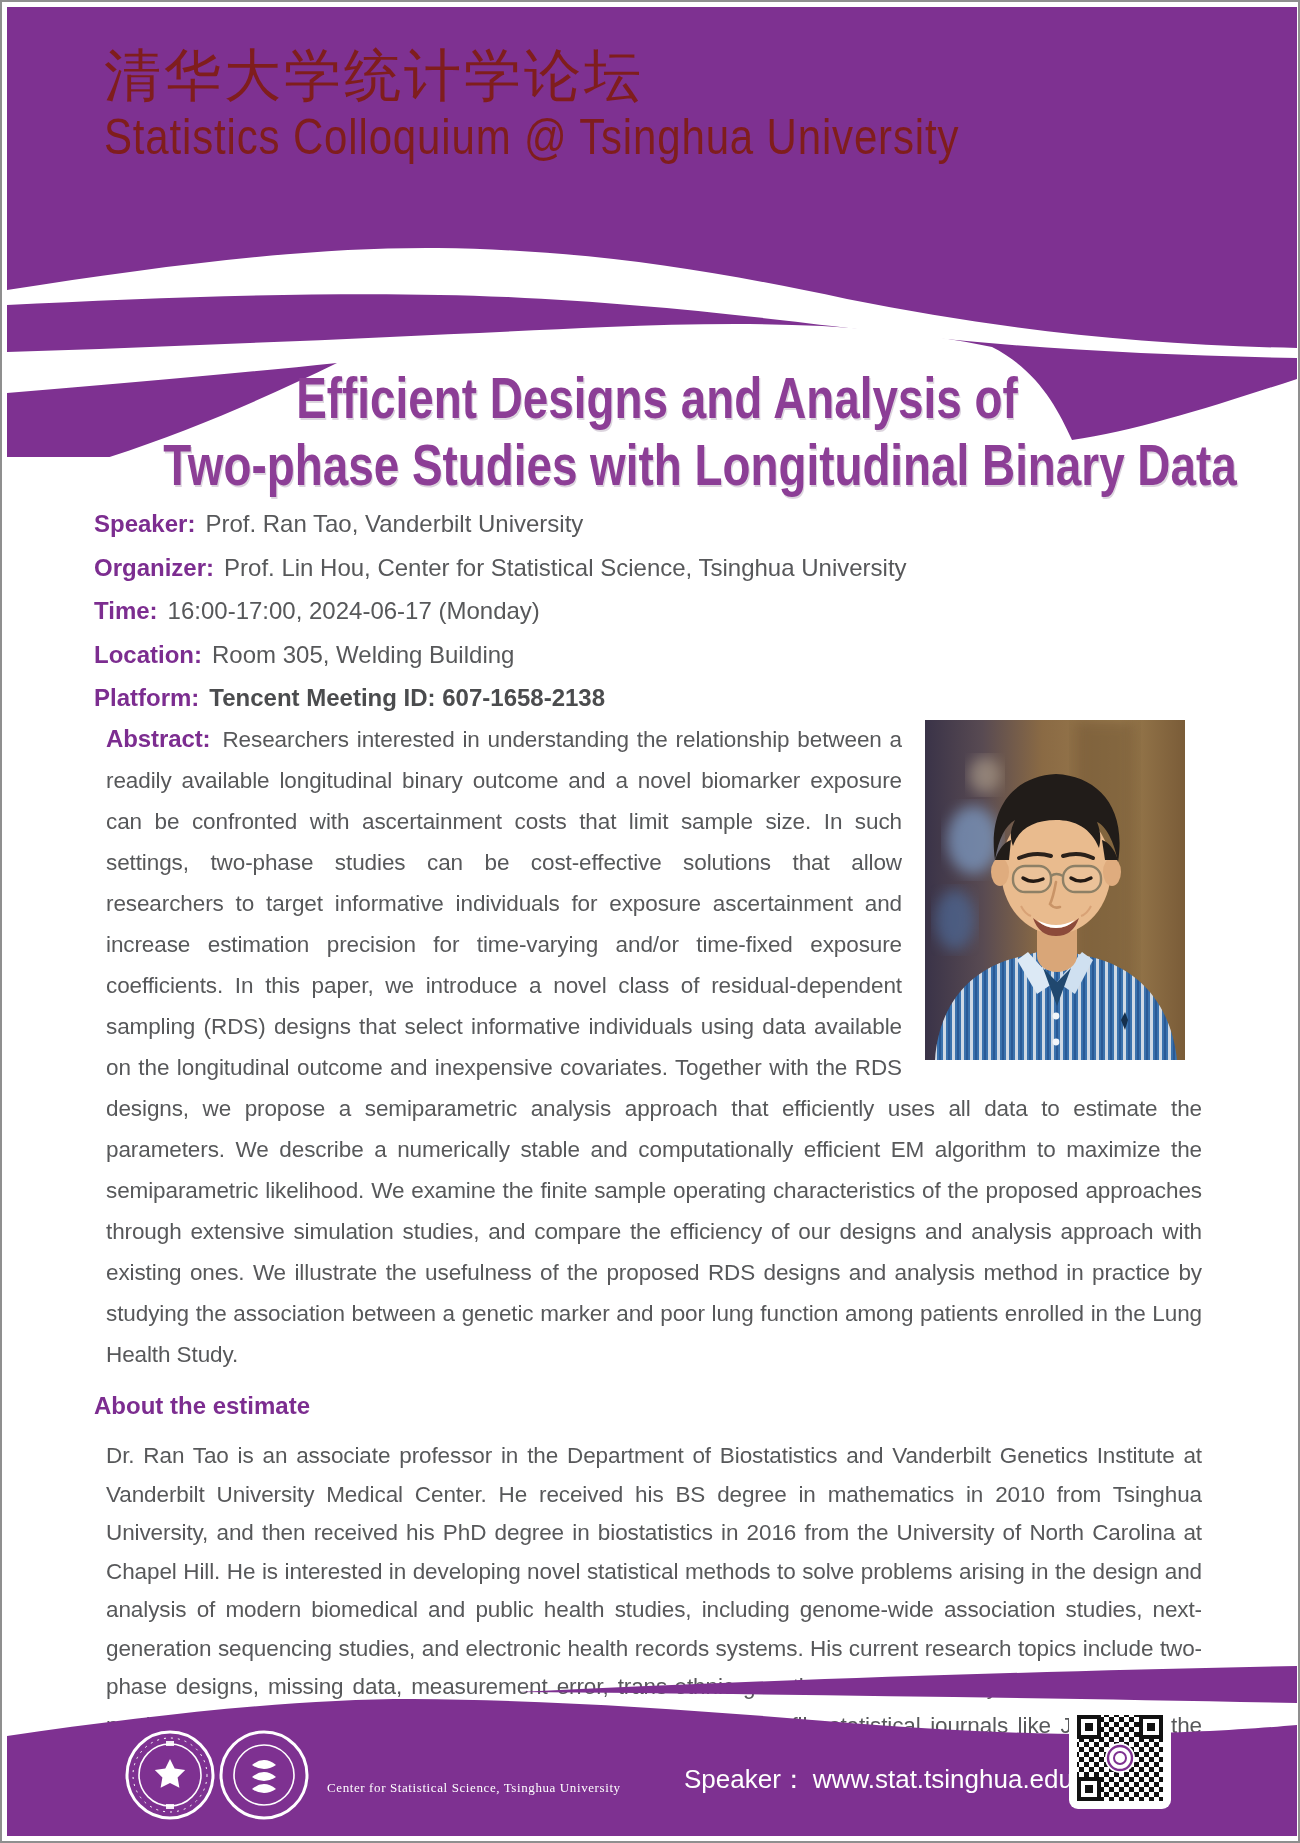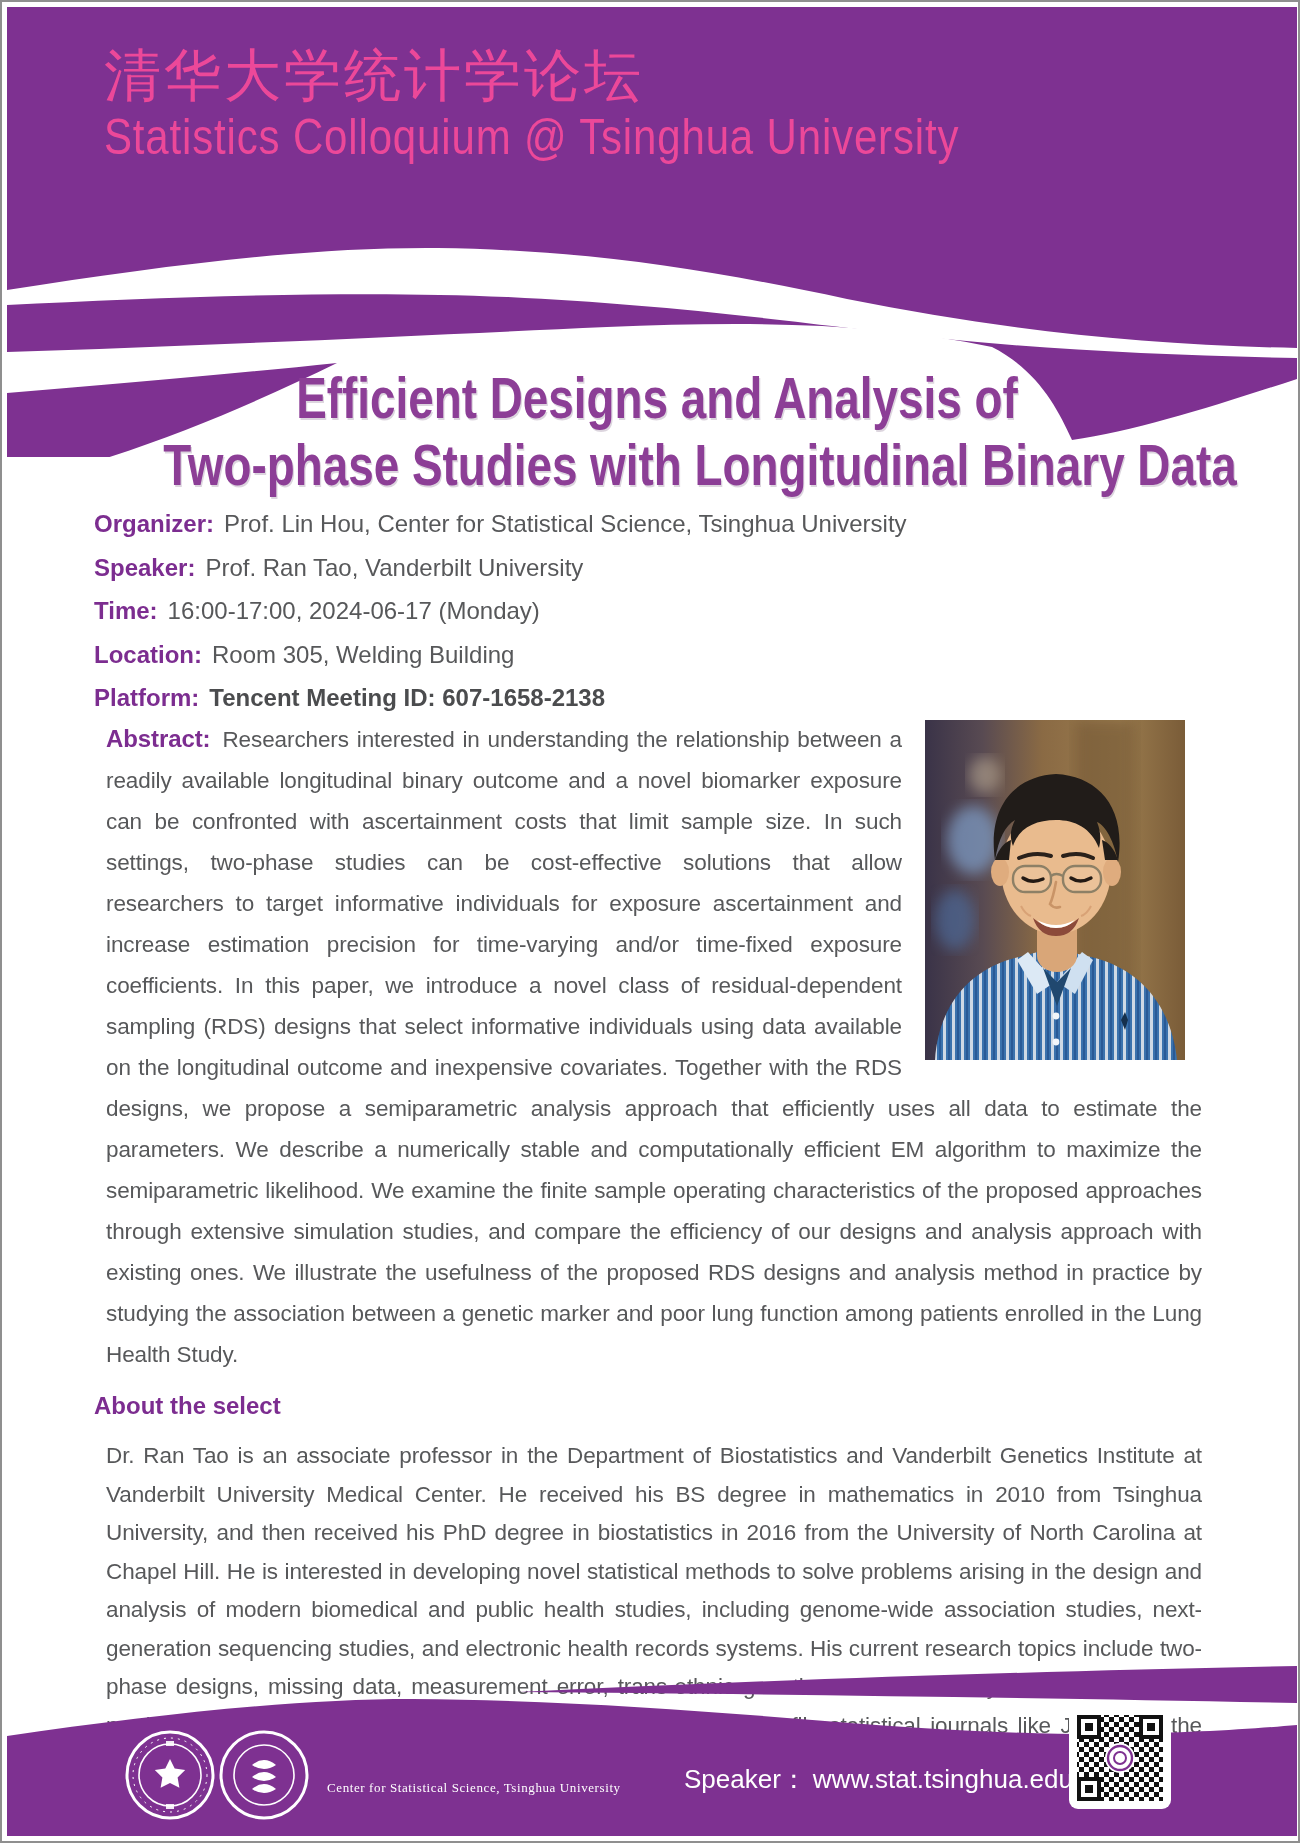--- a/index.html
+++ b/index.html
@@ -5,21 +5,21 @@
   html,body{margin:0;padding:0;background:#e8e8e8;}
   .poster{
     position:relative;width:1300px;height:1843px;margin:0 auto;
     background:#ffffff;box-sizing:border-box;border:2px solid #8f8f8f;
     font-family:"Liberation Sans","DejaVu Sans",sans-serif;overflow:hidden;
   }
   svg{display:block}
 
   
   .header-waves{position:absolute;left:5px;top:5px;width:1290px;height:450px;}
-  .header-text{position:absolute;left:102px;top:40px;color:#ec4899;}
+  .header-text{position:absolute;left:102px;top:40px;color:#7f1d1d;}
   .header-zh{font-size:57px;letter-spacing:3px;font-weight:400;line-height:66px;white-space:nowrap;}
   .header-en{font-size:50px;font-weight:300;line-height:58px;white-space:nowrap;
              transform:scaleX(.84);transform-origin:left center;letter-spacing:1px;}
 
   
   .talk-title{position:absolute;left:30px;top:362px;width:1250px;text-align:center;
               color:#8c3e96;font-weight:700;font-size:58px;line-height:67px;
               text-shadow:1.5px 1.5px 0 rgba(60,20,70,.18);}
   .talk-title .tline{transform:scaleX(.79);transform-origin:center;white-space:nowrap;}
 
@@ -82,24 +82,24 @@
     <div class="header-en">Statistics Colloquium @ Tsinghua University</div>
   </div>
 
   <div class="talk-title">
     <div class="tline">Efficient Designs and Analysis of</div>
     <div class="tline">Two-phase Studies with Longitudinal Binary Data</div>
   </div>
 
   <div class="details">
     <div class="row">
+      <span class="label">Speaker:</span><span class="value">Prof. Ran Tao, Vanderbilt University</span>
+    </div>
+    <div class="row">
       <span class="label">Organizer:</span><span class="value">Prof. Lin Hou, Center for Statistical Science, Tsinghua University</span>
-    </div>
-    <div class="row">
-      <span class="label">Speaker:</span><span class="value">Prof. Ran Tao, Vanderbilt University</span>
     </div>
     <div class="row">
       <span class="label">Time:</span><span class="value">16:00-17:00, 2024-06-17 (Monday)</span>
     </div>
     <div class="row">
       <span class="label">Location:</span><span class="value">Room 305, Welding Building</span>
     </div>
     <div class="row">
       <span class="label">Platform:</span><span class="value">Tencent Meeting ID: 607-1658-2138</span>
     </div>
@@ -170,21 +170,21 @@
           <path d="M131,162 q-3,16 -6,22 q4,5 10,3" stroke="#c99467" stroke-width="2.6" fill="none" stroke-linecap="round"></path>
           <path d="M108,198 q23,20 46,0 q-6,18 -23,18 q-17,0 -23,-18 Z" fill="#8c4a3a"></path>
           <path d="M112,200 q19,10 38,0 q-8,8 -19,8 q-11,0 -19,-8 Z" fill="#ffffff"></path>
           <path d="M96,186 q4,8 10,10" stroke="#d8a276" stroke-width="2" fill="none"></path>
           <path d="M166,186 q-4,8 -10,10" stroke="#d8a276" stroke-width="2" fill="none"></path>
         </svg>
       </span>
       <span class="inlabel">Abstract:</span><span>Researchers interested in understanding the relationship between a readily available longitudinal binary outcome and a novel biomarker exposure can be confronted with ascertainment costs that limit sample size. In such settings, two-phase studies can be cost-effective solutions that allow researchers to target informative individuals for exposure ascertainment and increase estimation precision for time-varying and/or time-fixed exposure coefficients. In this paper, we introduce a novel class of residual-dependent sampling (RDS) designs that select informative individuals using data available on the longitudinal outcome and inexpensive covariates. Together with the RDS designs, we propose a semiparametric analysis approach that efficiently uses all data to estimate the parameters. We describe a numerically stable and computationally efficient EM algorithm to maximize the semiparametric likelihood. We examine the finite sample operating characteristics of the proposed approaches through extensive simulation studies, and compare the efficiency of our designs and analysis approach with existing ones. We illustrate the usefulness of the proposed RDS designs and analysis method in practice by studying the association between a genetic marker and poor lung function among patients enrolled in the Lung Health Study.</span>
     </p>
 
-    <div class="about-heading">About the select</div>
+    <div class="about-heading">About the estimate</div>
     <p class="para about">Dr. Ran Tao is an associate professor in the Department of Biostatistics and Vanderbilt Genetics Institute at Vanderbilt University Medical Center. He received his BS degree in mathematics in 2010 from Tsinghua University, and then received his PhD degree in biostatistics in 2016 from the University of North Carolina at Chapel Hill. He is interested in developing novel statistical methods to solve problems arising in the design and analysis of modern biomedical and public health studies, including genome-wide association studies, next-generation sequencing studies, and electronic health records systems. His current research topics include two-phase designs, missing data, measurement error, trans-ethnic genetic association analysis, and genetic risk prediction. His research has led to over 90 publications in high-profile statistical journals like Journal of the American Statistical Association and Biometrics and scientific journals like Nature, Nature Neuroscience, JAMA Internal Medicine, American Journal of Human Genetics, and Nature Communications.</p>
   </div>
 
   <svg class="footer-waves" viewBox="0 0 1290 180" preserveAspectRatio="none">
     <path fill="#7e3191" d="M1290,10 C1000,16 760,24 512,36 C760,38 1040,42 1290,47 Z"></path>
     <path fill="#7e3191" d="M0,80 C150,58 290,43 405,43 C540,44 660,52 780,62
       C910,73 1020,79 1110,78 C1180,77 1245,73 1290,69 L1290,180 H0 Z"></path>
   </svg>
 
   <div class="seal seal1">

